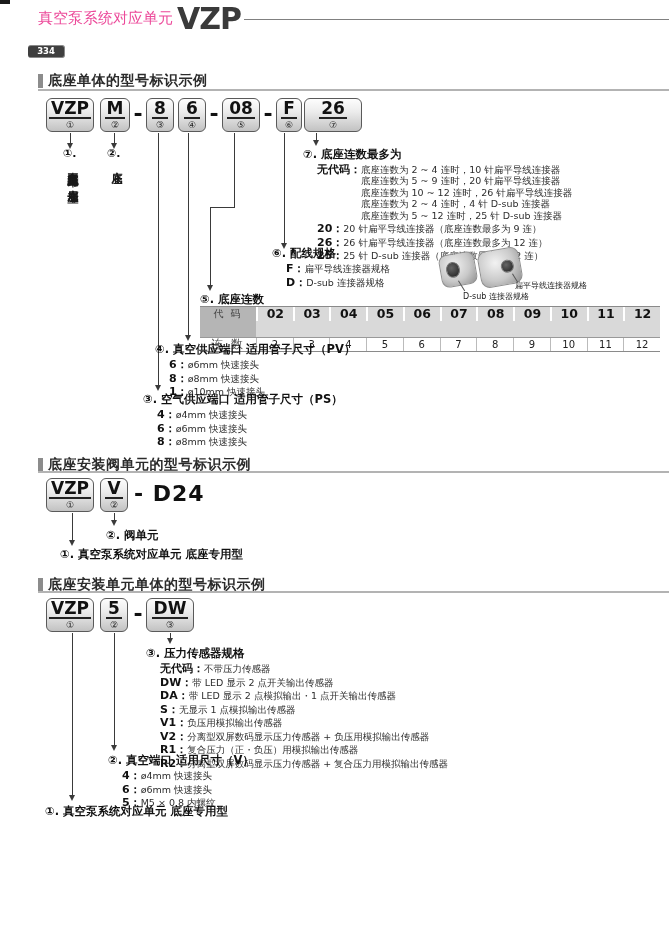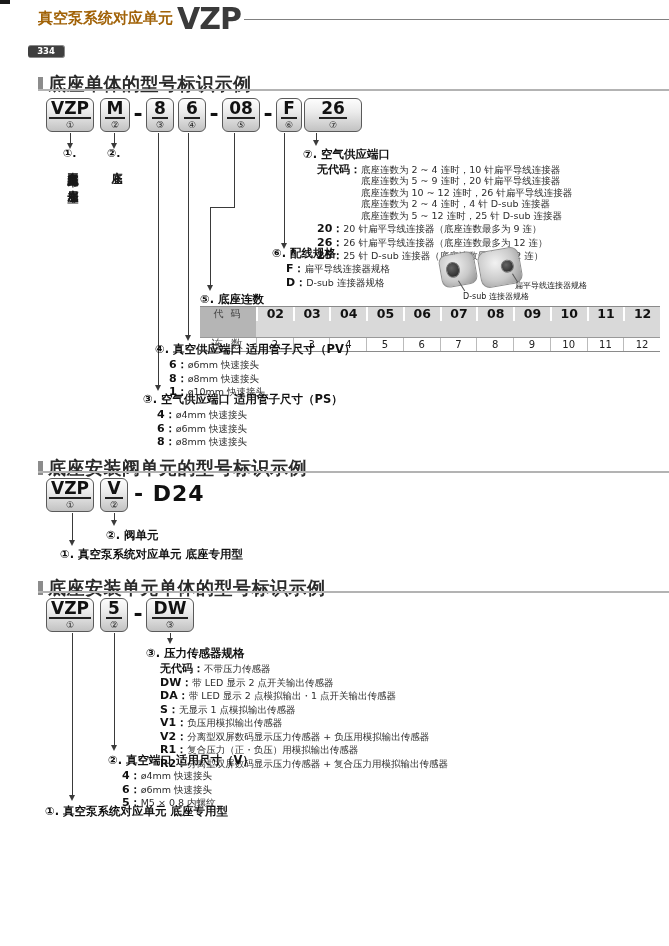--- a/index.html
+++ b/index.html
@@ -5,31 +5,31 @@
   * { margin:0; padding:0; box-sizing:border-box; }
   html,body { background:#fff; }
   .page {
     position:relative; width:669px; height:946px; background:#fff;
     font-family:"DejaVu Sans", sans-serif; color:#222; overflow:hidden;
   }
   .corner { position:absolute; left:0; top:0; width:10px; height:4px; background:#1a1a1a; }
 
   
   .header { position:absolute; left:38px; top:6px; right:0; display:flex; align-items:flex-end; }
-  .title-cn { font-size:15px; font-weight:bold; color:#a16207; padding-bottom:4px; white-space:nowrap; }
+  .title-cn { font-size:15px; font-weight:normal; color:#ec4899; padding-bottom:4px; white-space:nowrap; }
   .title-code { font-size:30px; font-weight:bold; color:#3a3a3a; line-height:0.85; margin-left:4px; letter-spacing:-1px; }
   .title-rule { flex:1; height:1px; background:#808080; margin-bottom:12px; margin-left:3px; }
   .badge {
     position:absolute; left:0; top:45px; width:37px; height:13px; background:#3f3f3f;
     border:1px solid #8a8a8a; border-left:none; border-radius:3px; color:#fff;
     font-size:8.5px; font-weight:bold; text-align:center; line-height:11px;margin-left:28px;
   }
 
   
-  .sec-head { position:absolute; left:38px; display:flex; align-items:center; font-size:18px; font-weight:bold; color:#2b2b2b; letter-spacing:0.5px; }
+  .sec-head { position:absolute; left:38px; display:flex; align-items:center; font-size:14px; font-weight:bold; color:#2b2b2b; letter-spacing:0.5px; }
   .sec-marker { width:5px; height:14px; background:#8c8c8c; margin-right:5px; }
   .sec-rule { position:absolute; left:38px; right:0; height:2px; background:#b3b3b3; }
 
   
   .mblock {
     position:absolute; height:34px; border:1px solid #5a5a5a; border-radius:6px;
     background:linear-gradient(180deg,#fdfdfd,#ececec 40%,#c2c2c2);
     display:flex; flex-direction:column; align-items:center; padding-top:1px;
   }
   .mcode { font-size:17px; font-weight:bold; color:#111; line-height:1.02; border-bottom:2px solid #222; padding:0 2px; white-space:nowrap; }
@@ -137,21 +137,21 @@
   <div class="arr" style="left:280.5px;top:243px"></div>
   <div class="lline" style="left:316px;top:133px;height:7px"></div>
   <div class="arr" style="left:312.5px;top:140px"></div>
 
   <div class="vnum" style="left:63px;top:147px">①.</div>
   <div class="vtext" style="left:64px;top:163px">真空泵系统对应单元 底座专用型</div>
   <div class="vnum" style="left:107px;top:147px">②.</div>
   <div class="vtext" style="left:108px;top:163px">底座</div>
 
   <div class="spec" style="left:303px;top:147px">
-    <div class="spec-title">⑦. 空气供应端口</div>
+    <div class="spec-title">⑦. 底座连数最多为</div>
     <div class="srow">
       <span class="scode">无代码：</span>
       <div class="slines">
         <div>底座连数为 2 ~ 4 连时，10 针扁平导线连接器</div>
         <div>底座连数为 5 ~ 9 连时，20 针扁平导线连接器</div>
         <div>底座连数为 10 ~ 12 连时，26 针扁平导线连接器</div>
         <div>底座连数为 2 ~ 4 连时，4 针 D-sub 连接器</div>
         <div>底座连数为 5 ~ 12 连时，25 针 D-sub 连接器</div>
       </div>
     </div>

